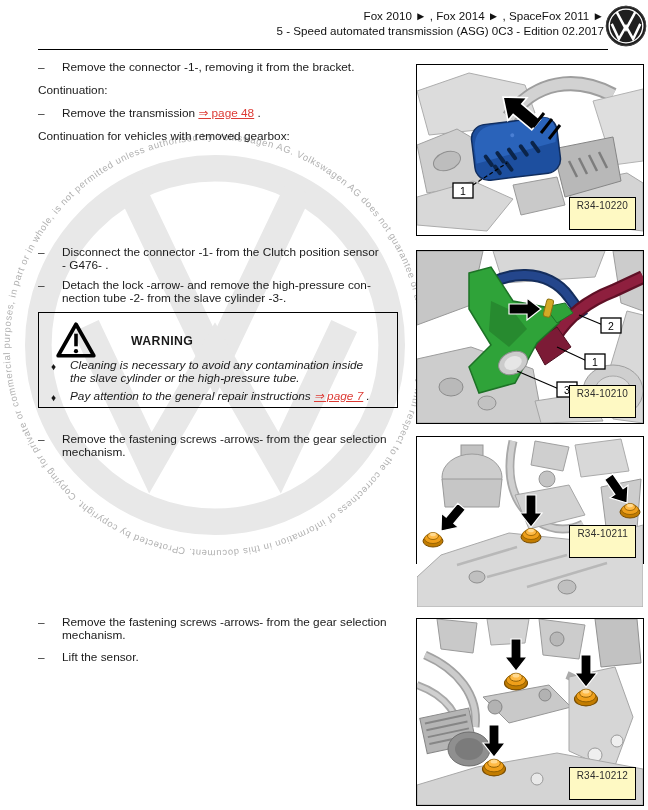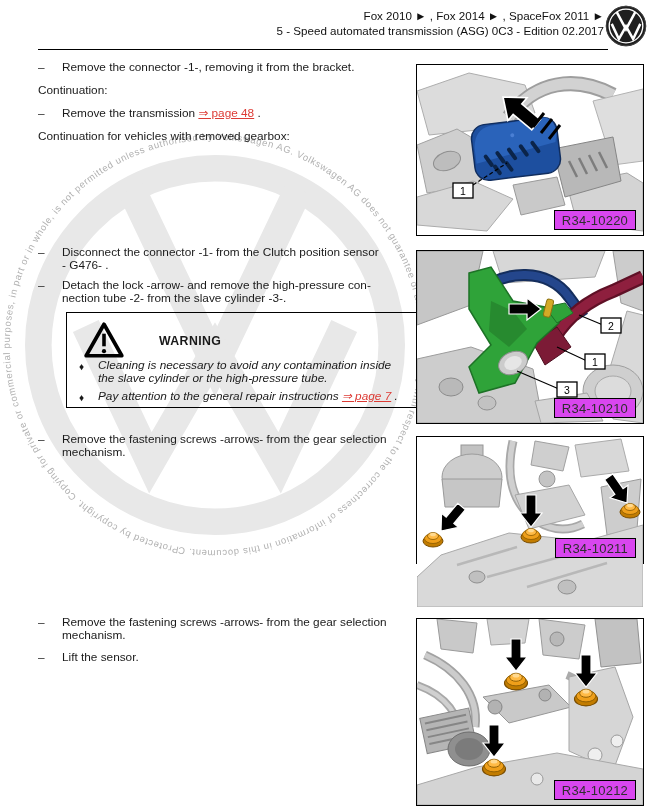--- a/index.html
+++ b/index.html
@@ -13,33 +13,33 @@
   .vwlogo{position:absolute;top:5px;right:1px;z-index:2;}
   .hdr-rule{position:absolute;left:38px;top:49px;width:570px;border-top:1.9px solid #000;z-index:1;}
   
   .li{position:absolute;left:38px;width:356px;display:flex;z-index:1;}
   .li .dash{width:24px;flex:none;}
   .li .txt{flex:1;}
   .line{display:block;}
   .plain{position:absolute;left:38px;width:360px;z-index:1;}
   a.ref{color:#dd3b35;text-decoration:underline;cursor:pointer;}
   
-  .warn{position:absolute;left:38px;top:312px;width:358px;height:94px;border:1.8px solid #000;z-index:1;background:transparent;margin-left:28px;}
+  .warn{position:absolute;left:38px;top:312px;width:358px;height:94px;border:1.8px solid #000;z-index:1;background:transparent;}
   .warn .tri{position:absolute;left:16px;top:8px;}
   .warn .wtitle{position:absolute;left:92px;top:22px;font-weight:bold;font-size:12.3px;letter-spacing:.4px;}
   .wb{position:absolute;left:12px;display:flex;width:336px;font-style:italic;}
   .wb .dia{width:19px;flex:none;font-size:10px;padding-top:1px;}
   .wb .wtxt{flex:1;}
   .wb1{top:46px;}
   .wb2{top:77px;}
   
   .fig{position:absolute;left:416px;width:228px;border:1.2px solid #000;background:#fff;z-index:2;box-sizing:border-box;}
   .fig svg{display:block;}
-  .figref{position:absolute;right:7px;bottom:5px;background:#d946ef;border:1px solid #000;
-          font-size:13px;line-height:1;padding:3px 7px 2px 7px;color:#2e2e2e;letter-spacing:.2px;}
+  .figref{position:absolute;right:7px;bottom:5px;background:#fef9c3;border:1px solid #000;
+          font-size:10px;line-height:1;padding:3px 7px 18px 7px;color:#2e2e2e;letter-spacing:.2px;}
   .lbl{font-size:10.5px;fill:#000;font-family:"Liberation Sans",sans-serif;}
 </style>
 </head>
 <body>
 
 <svg width="0" height="0" style="position:absolute" aria-hidden="true">
   <defs>
     <path id="arrowD" d="M -5,-32 L 5,-32 L 5,-14 L 11,-14 L 0,0 L -11,-14 L -5,-14 Z"></path>
     <g id="screw">
       <ellipse cx="0" cy="0" rx="10" ry="6" fill="#c27c00" stroke="#7a4d00" stroke-width="1"></ellipse>

